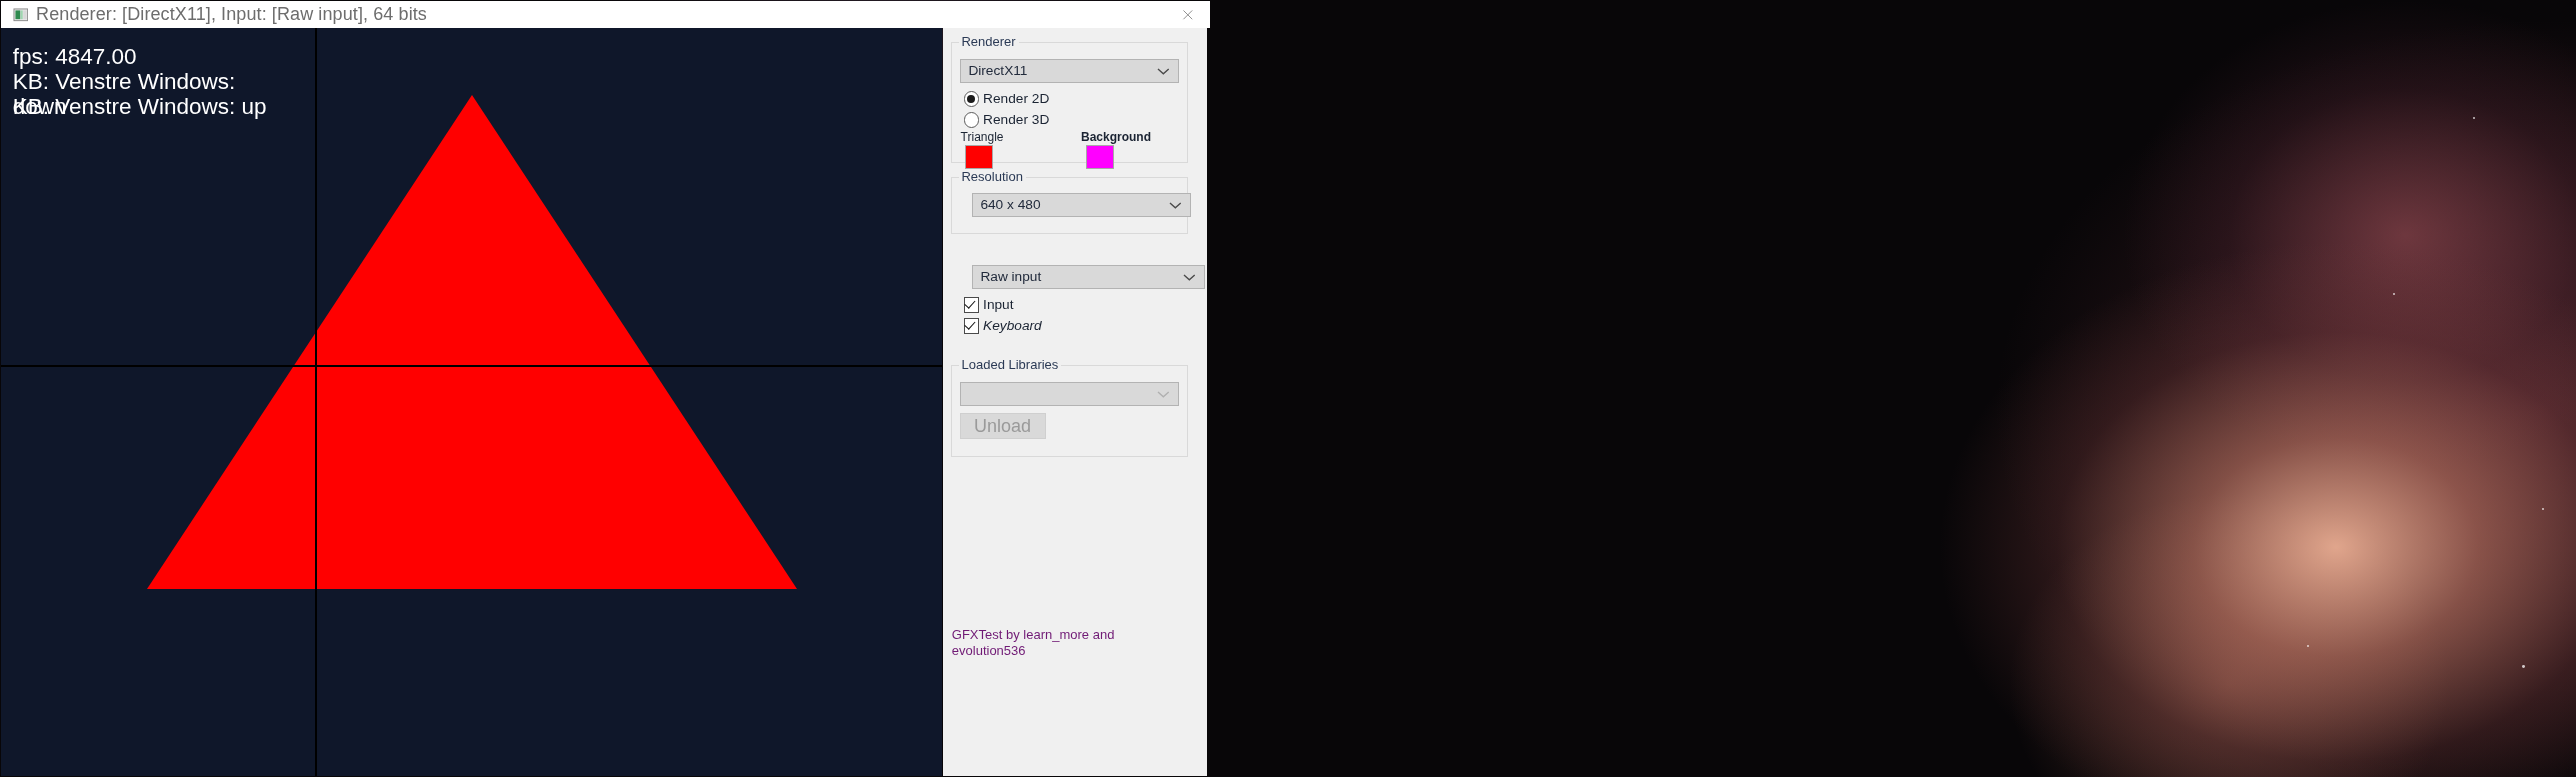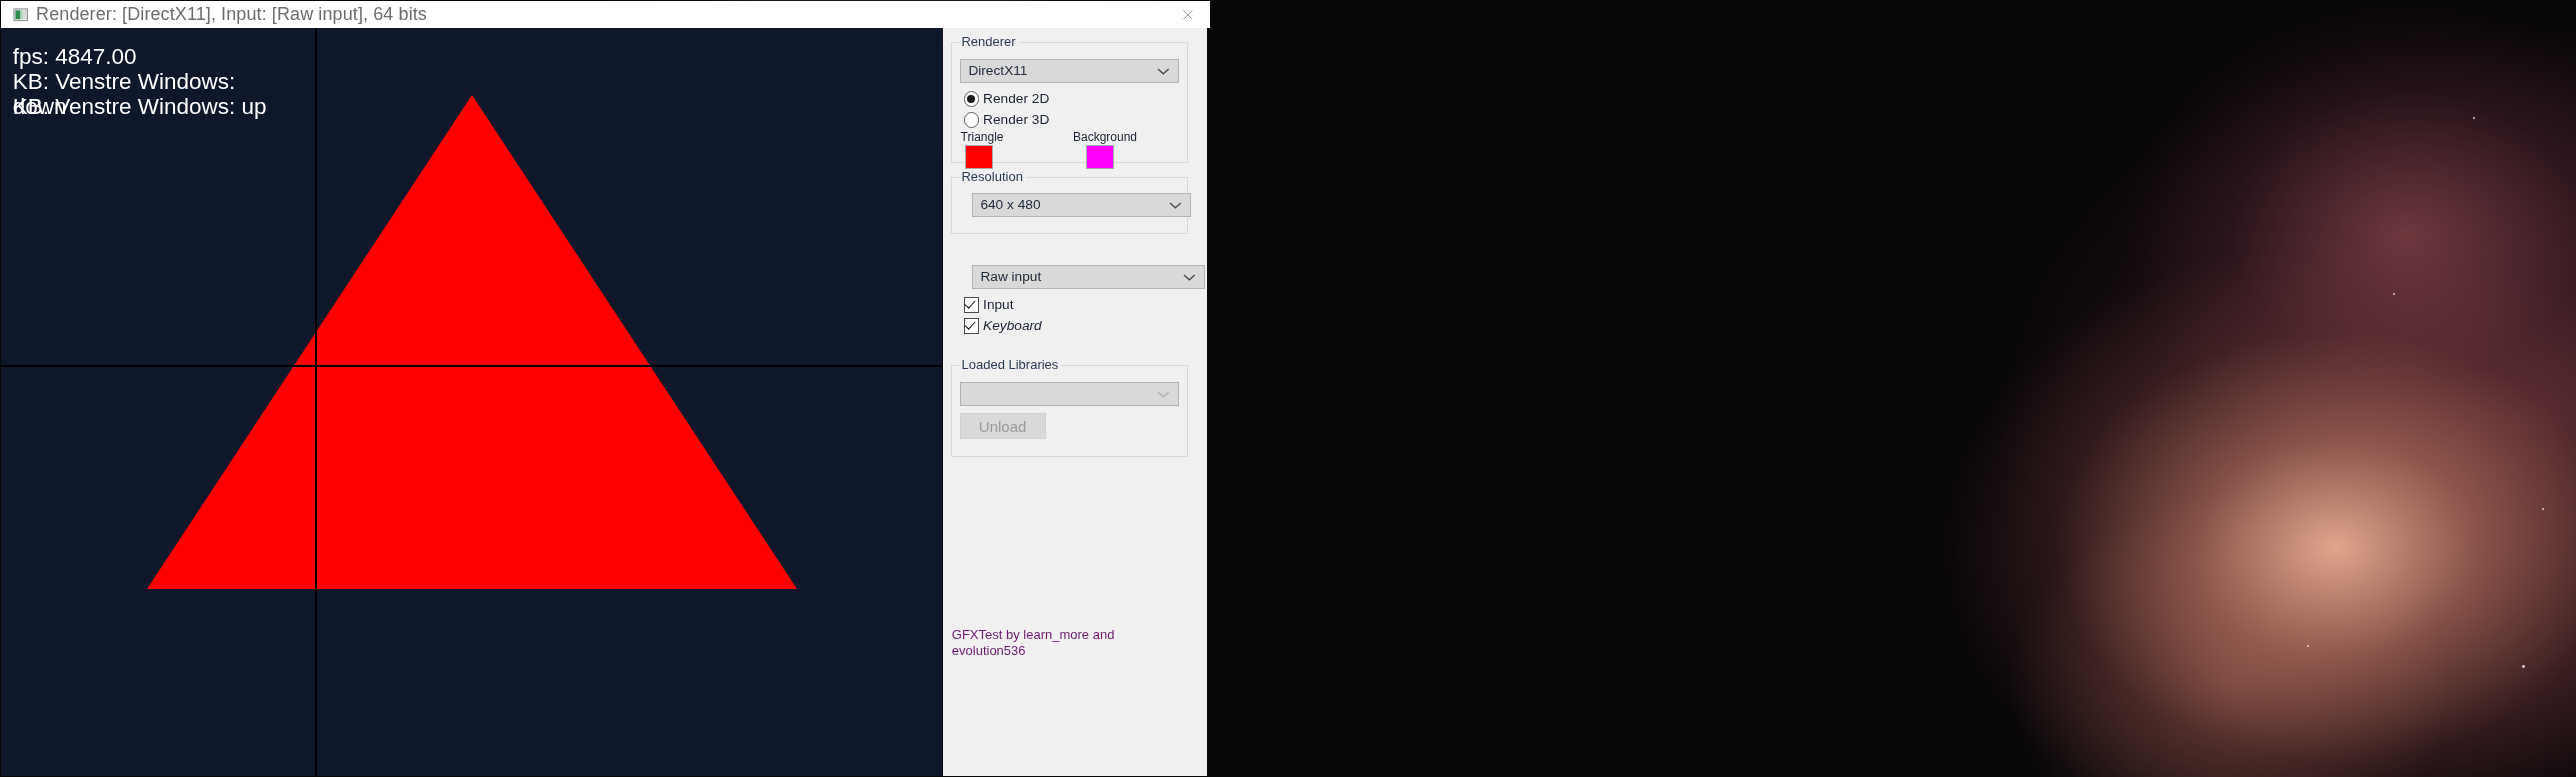--- a/index.html
+++ b/index.html
@@ -270,21 +270,21 @@
   }
   .btn-disabled {
     position: absolute;
     height: 26px;
     background: #d9d9d9;
     border: 1px solid #cfcfcf;
     box-sizing: border-box;
     display: flex;
     align-items: center;
     justify-content: center;
-    font-size: 15px;
+    font-size: 18px;
     color: #9a9a9a;
   }
   #credits {
     position: absolute;
     left: 8.8px;
     top: 599px;
     width: 231px;
     font-size: 13px;
     line-height: 15.6px;
     color: #701a75;
@@ -407,21 +407,21 @@
     </div>
     <div class="radio-row" style="top:63px;left:20.5px;">
       <span class="radio-mark on"></span>
       <span>Render 2D</span>
     </div>
     <div class="radio-row" style="top:84px;left:20.5px;">
       <span class="radio-mark"></span>
       <span>Render 3D</span>
     </div>
     <div class="swatch-label" style="top:102px;left:17.6px;">Triangle</div>
-    <div class="swatch-label" style="top:102px;left:130px;">Background</div>
+    <div class="swatch-label" style="top:102px;left:138px;font-weight:bold;">Background</div>
     <div class="swatch" style="top:117px;left:21.5px;background:#ff0000;"></div>
     <div class="swatch" style="top:117px;left:143px;background:#ff00ff;"></div>
 
     <div class="groupbox" style="top:149px;height:57px;">
       <span class="gb-title">Resolution</span>
     </div>
     <div class="combo" style="top:165px;left:16.6px;width:219px;margin-left:12px;">
       <span>640 x 480</span>
       <span class="chev">
         <svg width="12.7" height="7.8" viewBox="0 0 13 8">

